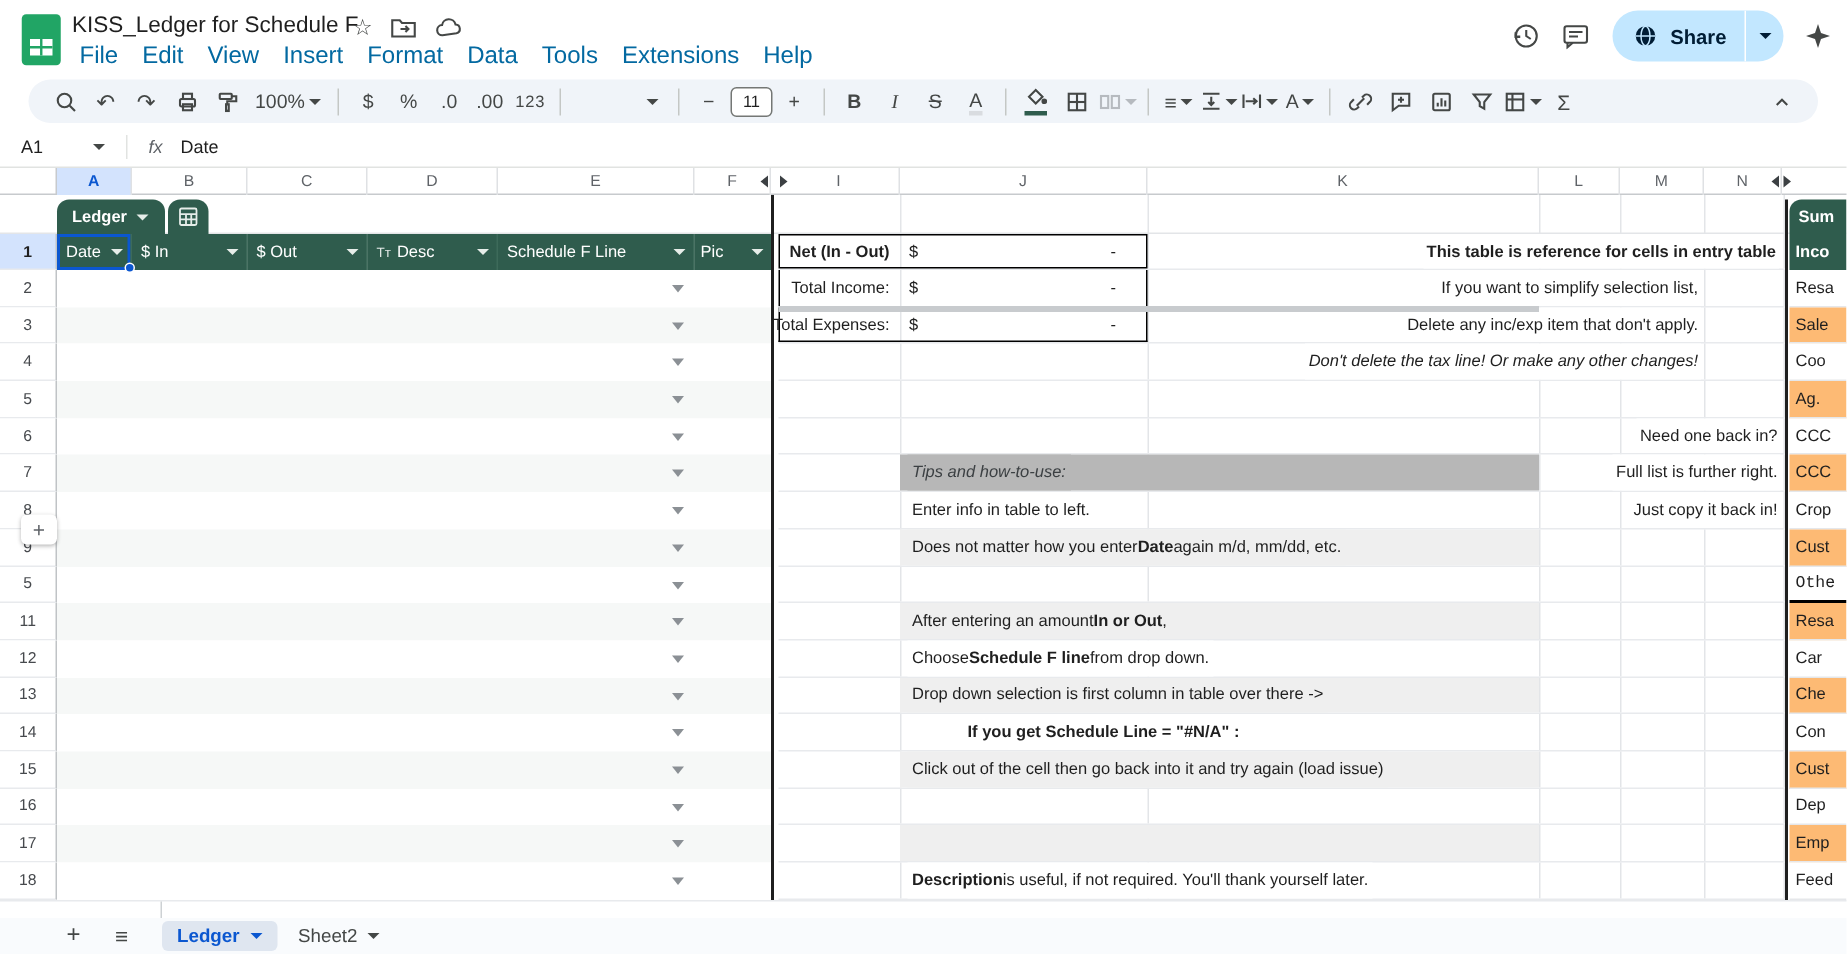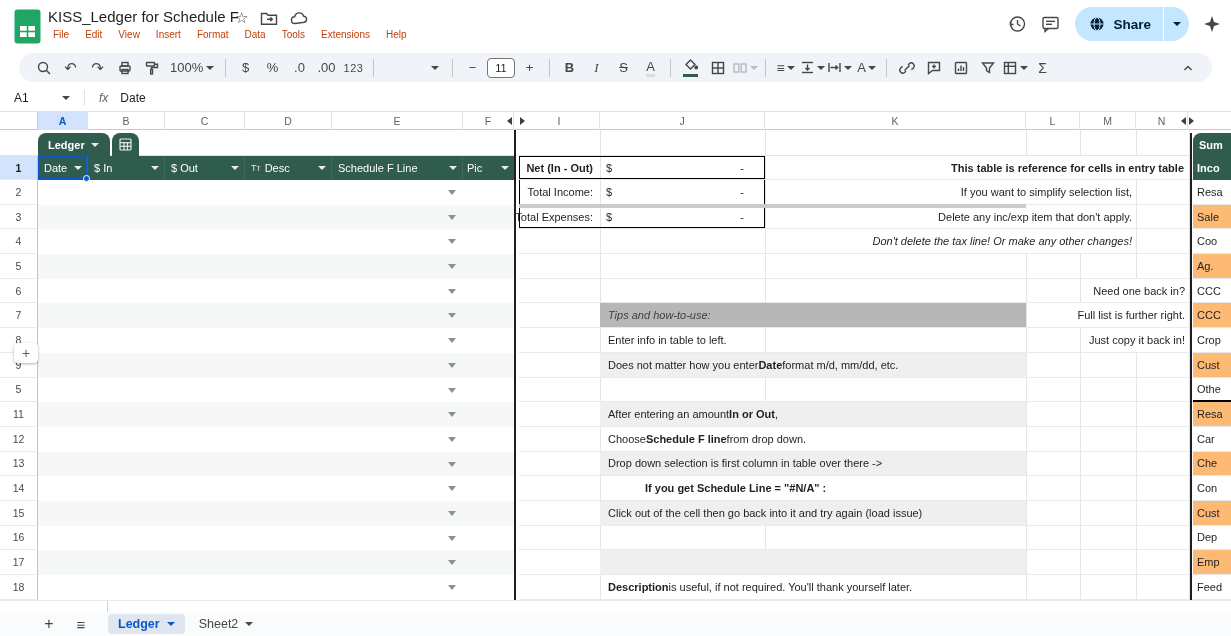--- a/index.html
+++ b/index.html
@@ -5,21 +5,21 @@
   * { margin:0; padding:0; box-sizing:border-box; }
   html,body { width:1231px; height:636px; overflow:hidden; background:#fff;
               font-family:"Liberation Sans", sans-serif; color:#1f1f1f; }
 
   
   #topbar { position:absolute; left:0; top:0; width:1231px; height:52px; background:#fff; }
   #logo { position:absolute; left:14px; top:9px; }
   #title { position:absolute; left:48px; top:8px; font-size:15px; color:#1f1f1f; }
   #title-icons { position:absolute; left:235px; top:9px; display:flex; gap:12px; align-items:center; color:#444746; }
   #menubar { position:absolute; left:46px; top:27px; display:flex; gap:2px; }
-  #menubar span { font-size:10px; color:#c2410c; padding:2px 7px; border-radius:8px; cursor:default; }
+  #menubar span { font-size:16px; color:#0369a1; padding:2px 7px; border-radius:8px; cursor:default; }
   #top-right { position:absolute; right:10px; top:7px; display:flex; align-items:center; gap:14px; }
   #share-btn { display:flex; align-items:center; background:#c2e7ff; border-radius:18px; height:34px; overflow:hidden; }
   #share-main { display:flex; align-items:center; gap:8px; padding:0 12px 0 14px; font-size:13.5px; font-weight:700; color:#001d35; }
   #share-caret { width:26px; height:34px; display:flex; align-items:center; justify-content:center; border-left:1px solid #fff; }
 
   
   #toolbar { position:absolute; left:19px; top:53px; width:1193px; height:29px; background:#f0f4f9;
              border-radius:22px; display:flex; align-items:center; padding:0 12px; gap:2px; color:#444746; }
   .tbtn { min-width:25px; height:24px; display:flex; align-items:center; justify-content:center;
           border-radius:4px; font-size:13px; color:#444746; gap:2px; }
@@ -92,21 +92,21 @@
            justify-content:flex-end; padding-right:21px; font-size:11px; z-index:3; }
   .jtext { position:absolute; left:86px; top:0; bottom:0; display:flex; align-items:center;
            white-space:nowrap; padding:0 3px; font-size:11px; z-index:3; }
   .ktext { position:absolute; right:56px; top:0; bottom:0; display:flex; align-items:center;
            white-space:nowrap; background:#fff; padding:0 2px; font-size:11px; z-index:3; }
   .fartext { position:absolute; right:3px; top:0; bottom:0; display:flex; align-items:center;
              white-space:nowrap; background:#fff; padding:0 2px; font-size:11px; z-index:3; }
   .sumcell { width:38px; margin-left:3px; font-size:11px; display:flex; align-items:center; padding-left:4px;
              border-bottom:1px solid #e5e7ea; overflow:hidden; white-space:nowrap; background:#fff; flex:none; }
   .sumcell.band { background:#fdba74; }
-  .sumcell.thick { border-bottom:2.5px solid #000; }
+  .sumcell.thick { border-bottom:2.5px solid #000;font-family:Liberation Mono, monospace; }
   .sumhead { background:#2f5c4d; color:#fff; font-weight:700; border-bottom:none; }
 
   
   #row1 { height:24px; }
   .hcell { background:#2f5c4d; color:#fff; font-size:11px; display:flex; align-items:center;
            padding-left:6px; position:relative; flex:none; border-right:1px solid #3d6a5a; }
   .hcell .caret.w { position:absolute; right:5px; top:10px; }
   .hcell.sel { box-shadow:inset 0 0 0 2px #0b57d0; }
   .typeicon { font-size:9px; opacity:.85; margin-right:4px; }
   #fill-handle { position:absolute; left:83px; top:45px; width:7px; height:7px; border-radius:50%;
@@ -513,21 +513,21 @@
       <div class="grow">
         <div class="rh">9</div>
         <div class="lband band">
           <span class="e-arrow"></span>
         </div>
         <div class="rregion">
           <div class="jband" style="background: rgb(239, 239, 239);"></div>
           <div class="jtext" style="background: rgb(239, 239, 239);">
             <span>Does not matter how you enter </span>
             <span style="font-weight: 700;">Date</span>
-            <span> format m/d, mm/dd, etc.</span>
+            <span> again m/d, mm/dd, etc.</span>
           </div>
         </div>
         <div class="sumcell band">Cust</div>
       </div>
       <div class="grow">
         <div class="rh">5</div>
         <div class="lband">
           <span class="e-arrow"></span>
         </div>
         <div class="rregion"></div>

